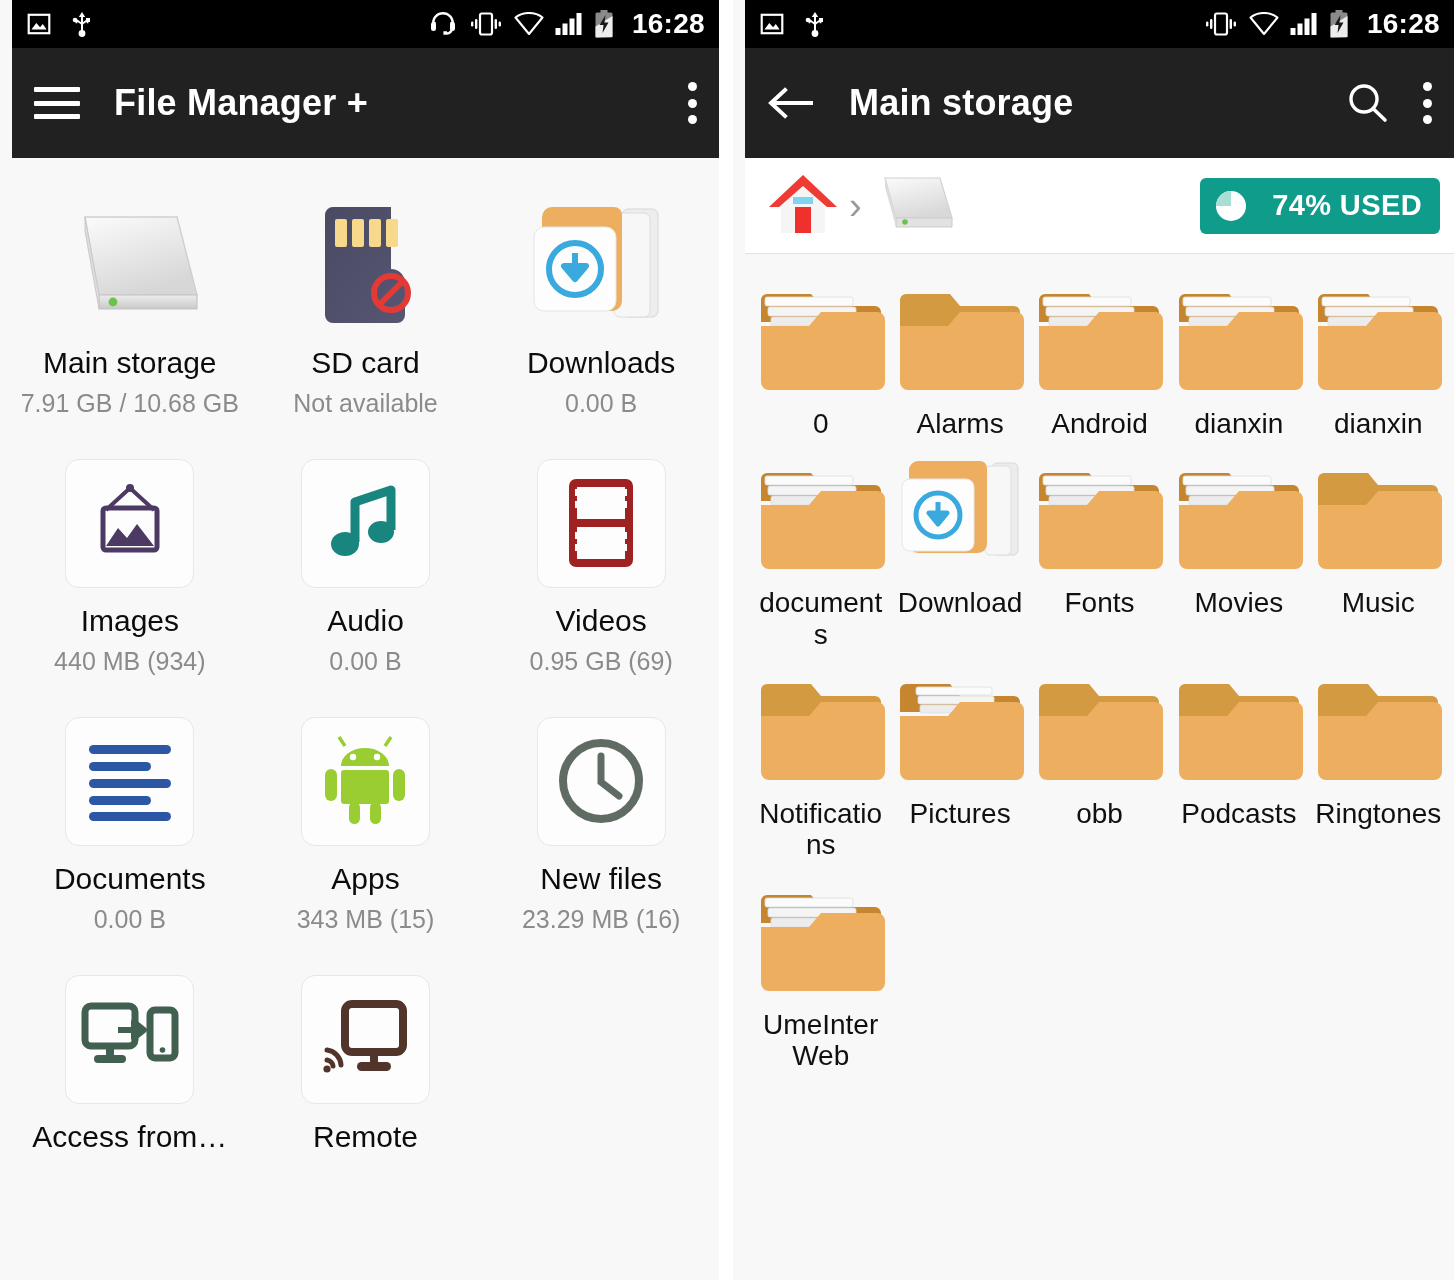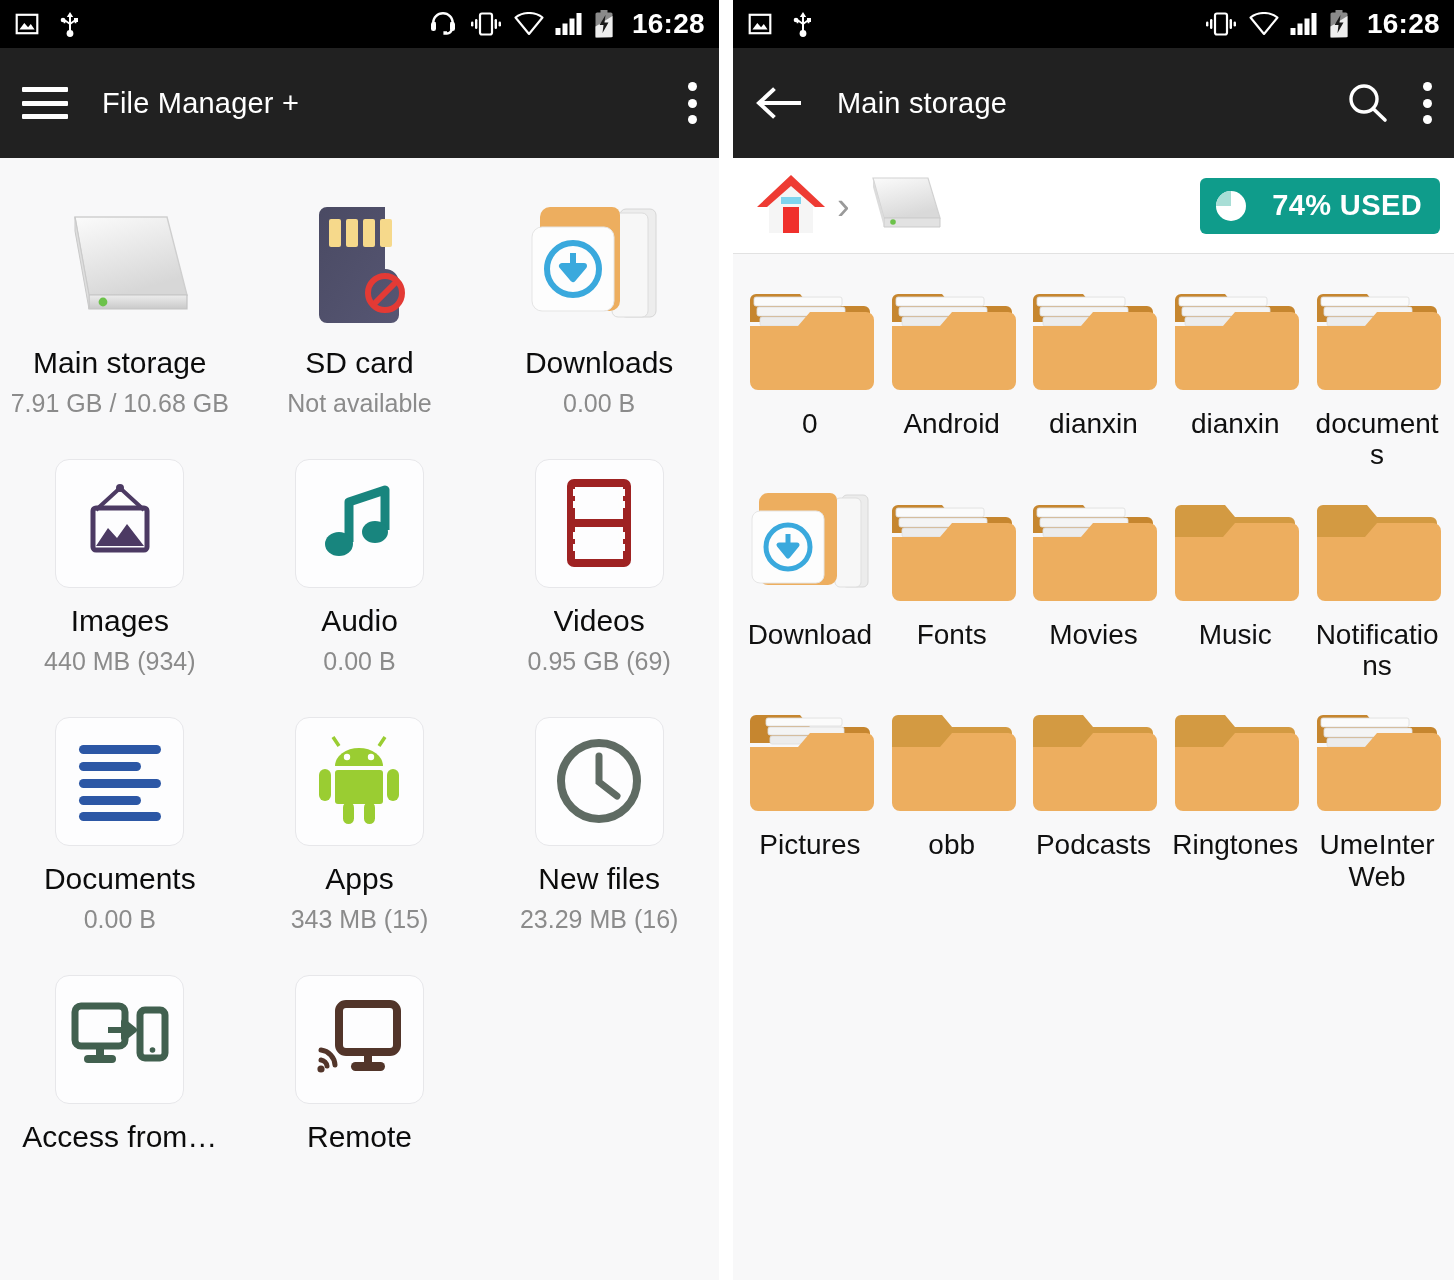--- a/index.html
+++ b/index.html
@@ -3,41 +3,41 @@
 <meta charset="utf-8">
 <style>
   * { box-sizing: border-box; margin: 0; padding: 0; }
   html, body {
     width: 1454px; height: 1280px;
     background: #ffffff;
     font-family: "Liberation Sans", sans-serif;
     overflow: hidden;
   }
   .screens { display: flex; width: 1454px; height: 1280px; background:#fff; }
-  .phone { position: relative; height: 1280px; background: #f8f8f9; overflow: hidden; }
+  .phone { position: relative; height: 1280px; background: #f8f8f9; overflow: hidden; padding-left: 12px; }
   .phone.left  { width: 719px; }
   .gap { width: 14px; height:1280px; background:#ffffff; flex: 0 0 14px; }
   .phone.right { width: 721px; }
 
   
   .statusbar {
     height: 48px; background:#000; display:flex; align-items:center;
     padding: 0 14px; color:#fff;
   }
   .sb-left { display:flex; align-items:center; gap:18px; }
   .sb-right { margin-left:auto; display:flex; align-items:center; gap:11px; }
   .sb-time { font-size: 28px; font-weight: 600; letter-spacing:.3px; margin-left:7px; }
   .sbicon { display:block; }
 
   
   .toolbar {
     height: 110px; background:#212121; display:flex; align-items:center;
     padding: 0 22px; color:#fff;
   }
-  .tb-title { font-size: 29px; font-weight: 400; letter-spacing:.2px; }
+  .tb-title { font-size: 36px; font-weight: 700; letter-spacing:.2px; }
   .left .tb-title { margin-left: 34px; }
   .right .tb-title { margin-left: 36px; }
   .tb-spacer { flex: 1 1 auto; }
   .iconbtn { display:flex; align-items:center; justify-content:center; cursor:default; }
 
   .hamburger { width:46px; height:32px; display:flex; flex-direction:column; justify-content:space-between; }
   .hamburger span { display:block; height:5px; background:#fff; border-radius:1px; }
 
   .kebab { width:10px; height:42px; display:flex; flex-direction:column; justify-content:space-between; align-items:center; }
   .kebab i { width:9px; height:9px; border-radius:50%; background:#fff; display:block; }
@@ -500,20 +500,29 @@
                 <rect x="8" y="19" width="88" height="9" rx="2" fill="#fbfbfb" stroke="#ddd" stroke-width="0.8"></rect>
                <rect x="11" y="29" width="88" height="9" rx="2" fill="#f4f4f4" stroke="#ddd" stroke-width="0.8"></rect>
                <rect x="14" y="39" width="88" height="9" rx="2" fill="#ececec" stroke="#ddd" stroke-width="0.8"></rect>
               </g>
             <path d="M4 48 h48 l12 -14 h56 a8 8 0 0 1 8 8 v62 a8 8 0 0 1 -8 8 H12 a8 8 0 0 1 -8 -8z" fill="#edae5f"></path>
           </svg>
         </div>
         <div class="flbl">0</div>
       </div>
 
+      <div class="fcell">
+        <div class="fart">
+          <svg width="128" height="116" viewBox="0 0 128 116">
+            <path d="M10 16 h44 l10 12 h54 a6 6 0 0 1 6 6 v18 H4 V22 a6 6 0 0 1 6 -6z" fill="#d39a42"></path>
+            <path d="M4 48 h48 l12 -14 h56 a8 8 0 0 1 8 8 v62 a8 8 0 0 1 -8 8 H12 a8 8 0 0 1 -8 -8z" fill="#edae5f"></path>
+          </svg>
+        </div>
+        <div class="flbl">Alarms</div>
+      </div>
 
       <div class="fcell">
         <div class="fart">
           <svg width="128" height="116" viewBox="0 0 128 116">
             <path d="M10 16 h44 l10 12 h54 a6 6 0 0 1 6 6 v10 H4 V22 a6 6 0 0 1 6 -6z" fill="#c6862f"></path>
             <g>
                 <rect x="8" y="19" width="88" height="9" rx="2" fill="#fbfbfb" stroke="#ddd" stroke-width="0.8"></rect>
                <rect x="11" y="29" width="88" height="9" rx="2" fill="#f4f4f4" stroke="#ddd" stroke-width="0.8"></rect>
                <rect x="14" y="39" width="88" height="9" rx="2" fill="#ececec" stroke="#ddd" stroke-width="0.8"></rect>
               </g>

